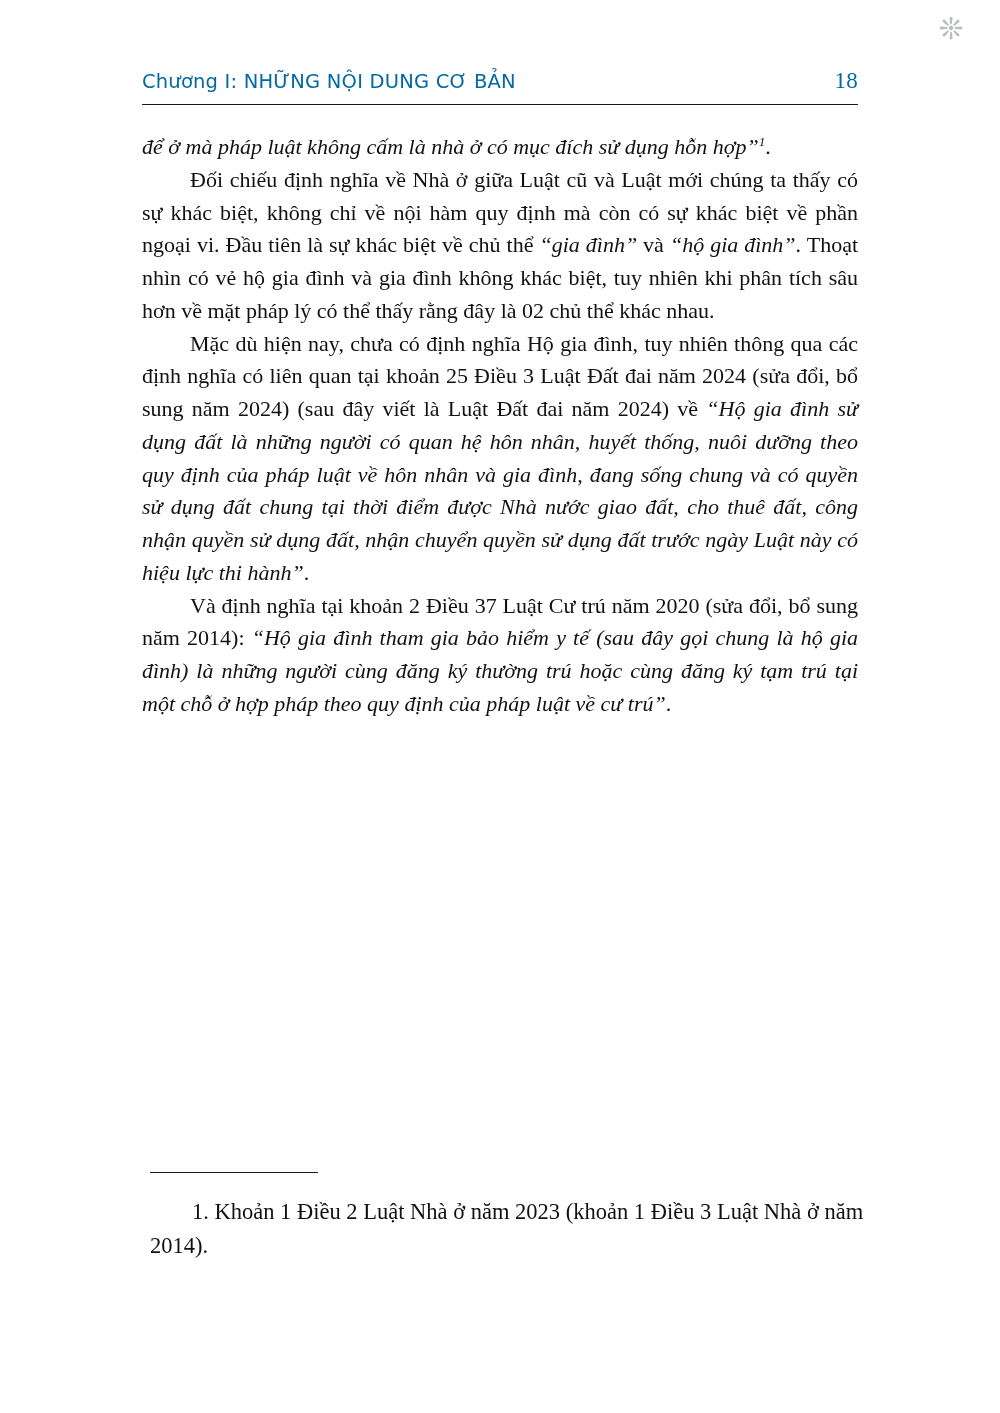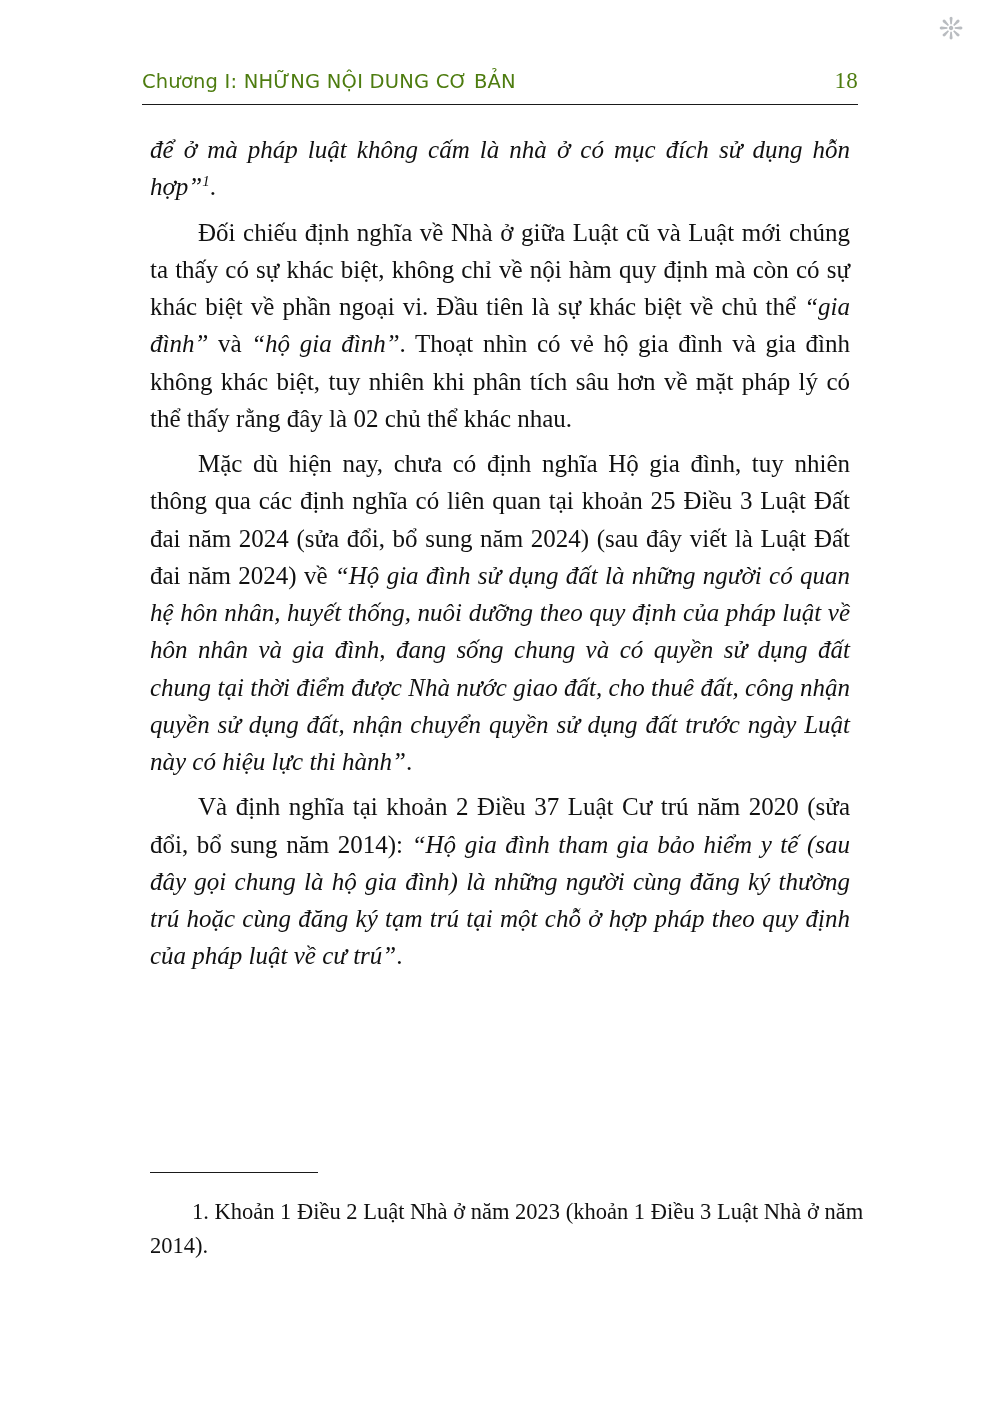--- a/index.html
+++ b/index.html
@@ -46,41 +46,41 @@
   }
 
   
   .running-head {
     display: flex;
     align-items: baseline;
     justify-content: space-between;
     font-family: "DejaVu Sans", sans-serif;
     font-size: 19.5px;
     letter-spacing: 0.2px;
-    color: #4d7c0f;
+    color: #0369a1;
     padding-bottom: 10px;
   }
   .running-head .chapter {
     white-space: nowrap;
   }
   .running-head .page-number {
     font-size: 23px;
     font-family: "Liberation Serif", serif;
     font-weight: 400;
   }
   .rule {
     border-top: 1.6px solid #1a1a1a;
     width: 100%;
     margin-bottom: 26px;
   }
 
   
   p.body {
-    margin: 8px;
-    font-size: 25px;
+    margin: 0;
+    font-size: 22px;
     line-height: 1.49;
     text-align: justify;
     text-justify: inter-word;
     hyphens: none;
   }
   p.body + p.body {
     margin-top: 0;
   }
   .indent {
     text-indent: 48px;

